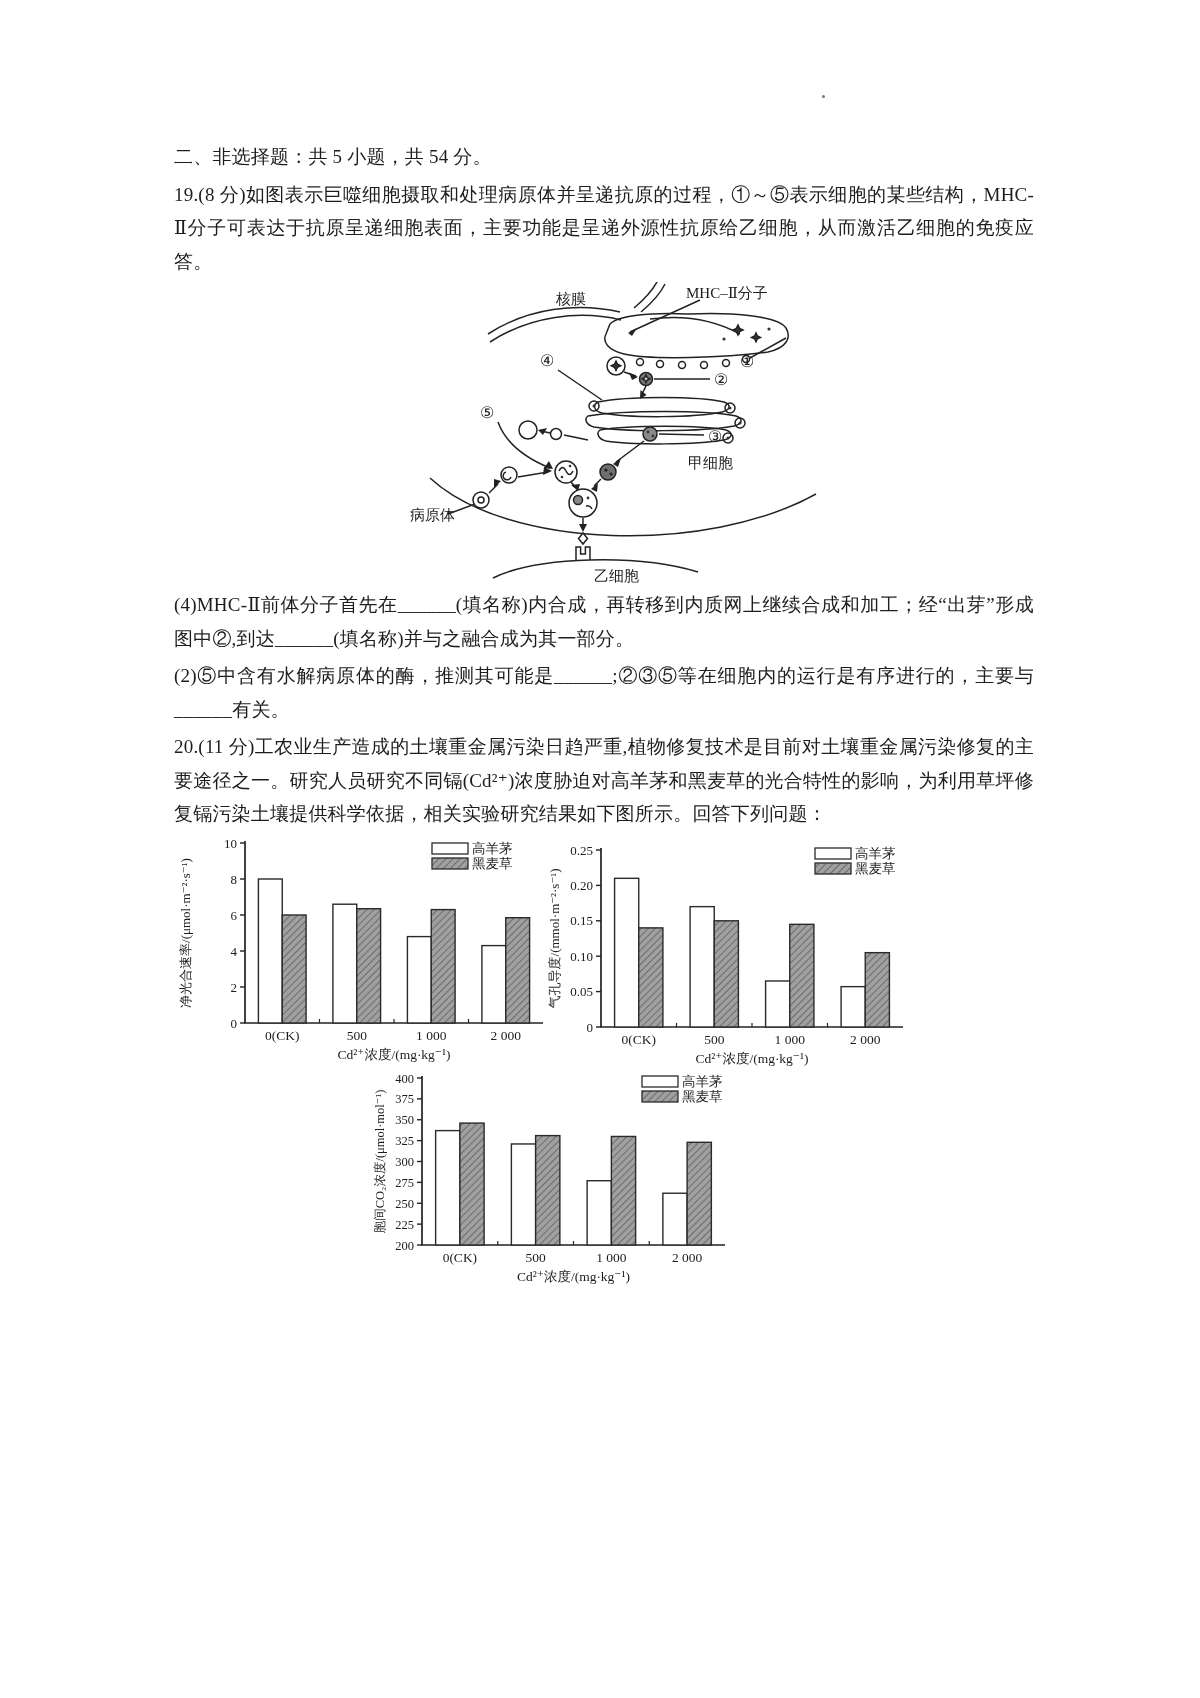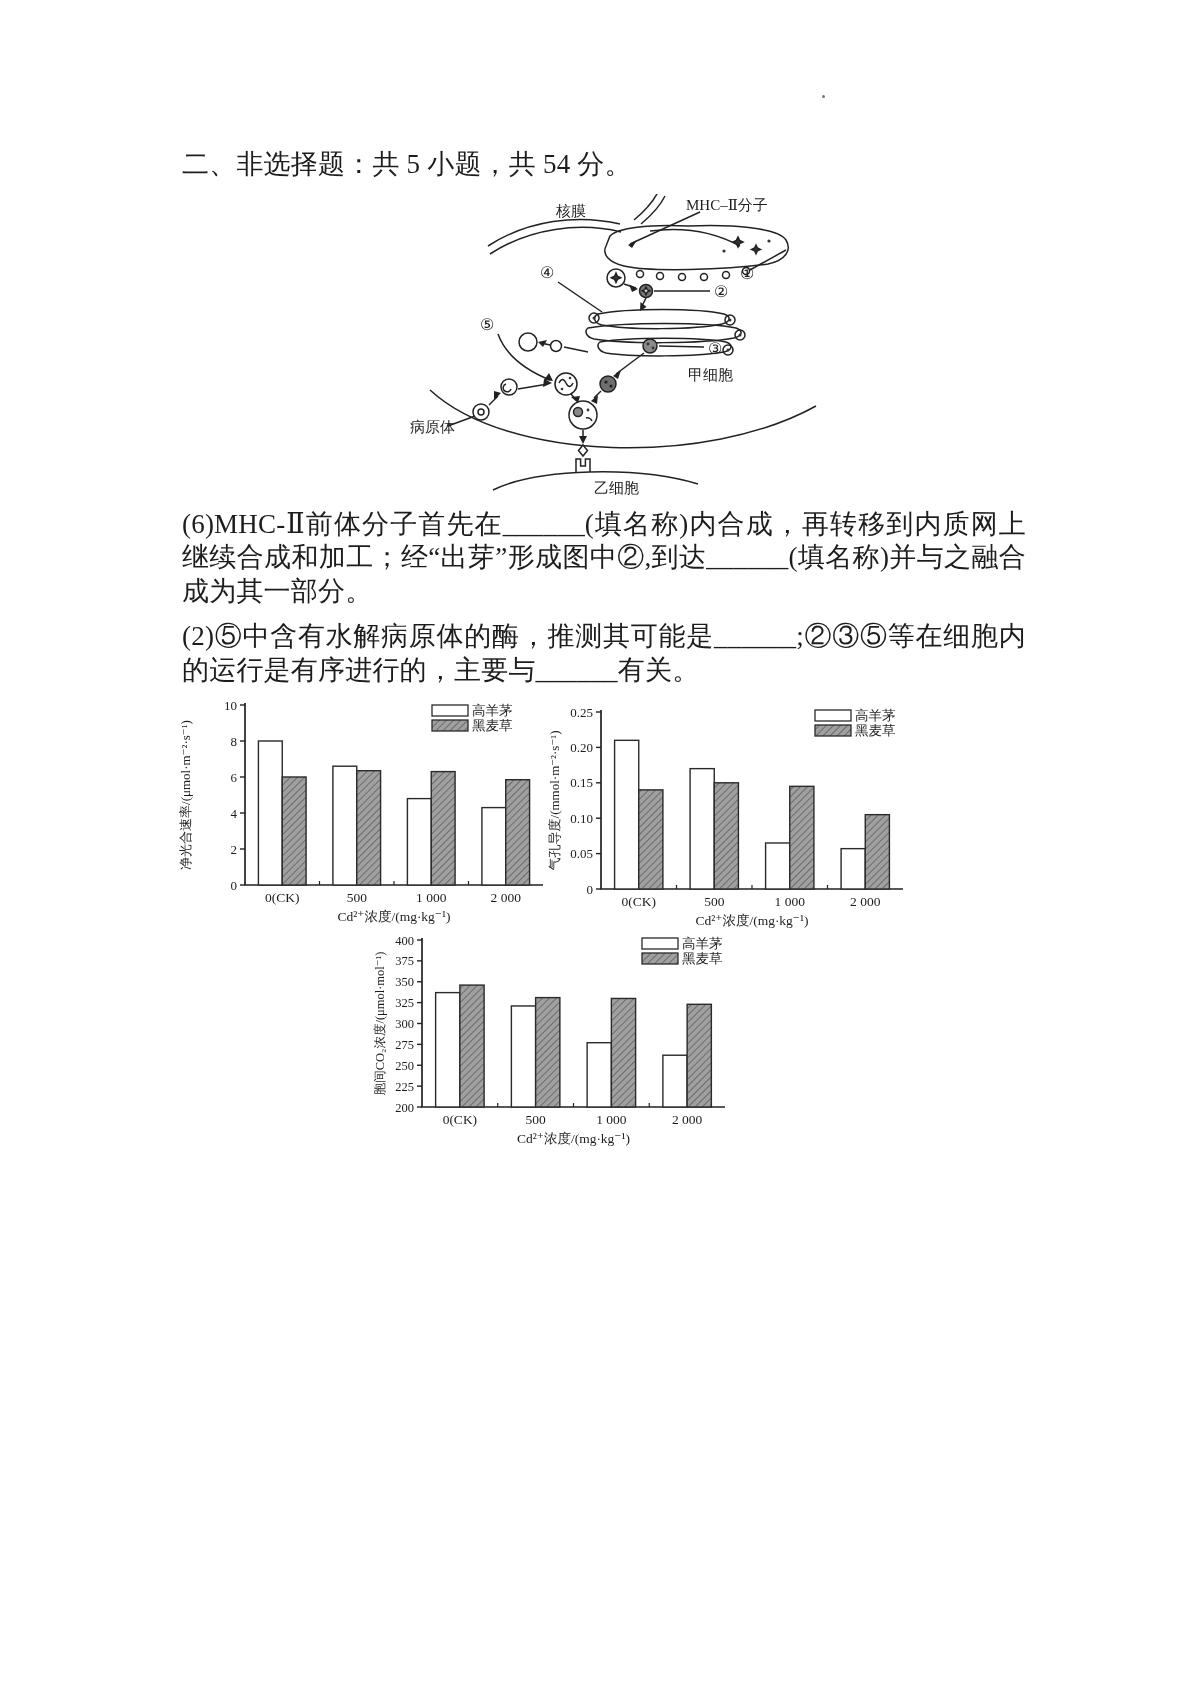--- a/index.html
+++ b/index.html
@@ -1,19 +1,19 @@
 <!DOCTYPE html>
 <html><head>
 <meta charset="utf-8">
 <style>
   html,body{margin:0;padding:0;background:#e8e8e8;}
   .page{position:relative;width:1200px;height:1698px;background:#ffffff;margin:0 auto;
         font-family:"Liberation Serif","DejaVu Serif",serif;color:#1d1d1d;overflow:hidden;}
   .content{position:absolute;left:170px;top:136px;width:868px;}
-  p.tline{margin:12px;font-size:27px;line-height:33.5px;text-align:justify;
+  p.tline{margin:4px;font-size:19px;line-height:33.5px;text-align:justify;
           letter-spacing:0.2px;}
   .speck{position:absolute;left:822px;top:95px;width:3px;height:3px;border-radius:50%;
          background:#777;}
   .diagram-wrap{position:relative;width:460px;height:302px;margin:2px 0 1px 218px;}
   .diagram-wrap svg{position:absolute;left:0;top:0;}
   svg text{fill:#1d1d1d;font-family:"Liberation Serif","DejaVu Serif",serif;}
   .dg{stroke:#222;fill:none;stroke-width:1.5;}
   .dgf{stroke:#222;stroke-width:1.5;}
   .charts{position:relative;height:525px;margin-top:6px;}
   .charts svg{position:absolute;}
@@ -23,20 +23,21 @@
 </style>
 </head>
 <body>
 
 <div class="page">
   <div class="speck"></div>
 
   <div class="content">
 
     <p class="tline">二、非选择题：共 5 小题，共 54 分。</p>
+    <p class="tline">19.(8 分)如图表示巨噬细胞摄取和处理病原体并呈递抗原的过程，①～⑤表示细胞的某些结构，MHC-Ⅱ分子可表达于抗原呈递细胞表面，主要功能是呈递外源性抗原给乙细胞，从而激活乙细胞的免疫应答。</p>
 
     <div class="diagram-wrap">
       <svg width="460" height="302" viewBox="0 0 460 302">
 
         <path class="dg" d="M 100,52 C 140,26 190,20 232,30"></path>
         <path class="dg" d="M 102,60 C 142,34 192,28 233,38"></path>
         <path class="dg" d="M 246,26 C 258,16 266,6 270,-2"></path>
         <path class="dg" d="M 253,30 C 265,20 273,10 277,2"></path>
         <path class="dg" d="M 262,37 C 300,32 330,40 352,52" stroke-width="1.2"></path>
 
@@ -139,22 +140,23 @@
         <text x="326" y="103" font-size="16">②</text>
         <text x="320" y="160" font-size="16">③</text>
         <text x="152" y="84" font-size="16">④</text>
         <text x="92" y="136" font-size="16">⑤</text>
         <text x="22" y="238" font-size="15">病原体</text>
         <text x="300" y="186" font-size="15">甲细胞</text>
         <text x="206" y="299" font-size="15">乙细胞</text>
       </svg>
     </div>
 
-    <p class="tline">(6)MHC-Ⅱ前体分子首先在______(填名称)内合成，再转移到内质网上继续合成和加工；经“出芽”形成图中②,到达______(填名称)并与之融合成为其一部分。</p>
+    <p class="tline">(4)MHC-Ⅱ前体分子首先在______(填名称)内合成，再转移到内质网上继续合成和加工；经“出芽”形成图中②,到达______(填名称)并与之融合成为其一部分。</p>
     <p class="tline">(2)⑤中含有水解病原体的酶，推测其可能是______;②③⑤等在细胞内的运行是有序进行的，主要与______有关。</p>
+    <p class="tline">20.(11 分)工农业生产造成的土壤重金属污染日趋严重,植物修复技术是目前对土壤重金属污染修复的主要途径之一。研究人员研究不同镉(Cd²⁺)浓度胁迫对高羊茅和黑麦草的光合特性的影响，为利用草坪修复镉污染土壤提供科学依据，相关实验研究结果如下图所示。回答下列问题：</p>
 
     <div class="charts">
       <svg id="chart-pn" width="385" height="252">
           <defs>
             <pattern id="chart-pn-hatch" width="5" height="5" patternUnits="userSpaceOnUse" patternTransform="rotate(45)">
               <rect x="0" y="0" width="5" height="5" fill="#a0a0a0"></rect>
               <line x1="0" y1="0" x2="0" y2="5" stroke="#6b6b6b" stroke-width="2"></line>
             </pattern>
           </defs>
           <path d="M 75 4 L 75 186 L 373 186" fill="none" stroke="#222" stroke-width="1.7"></path>

